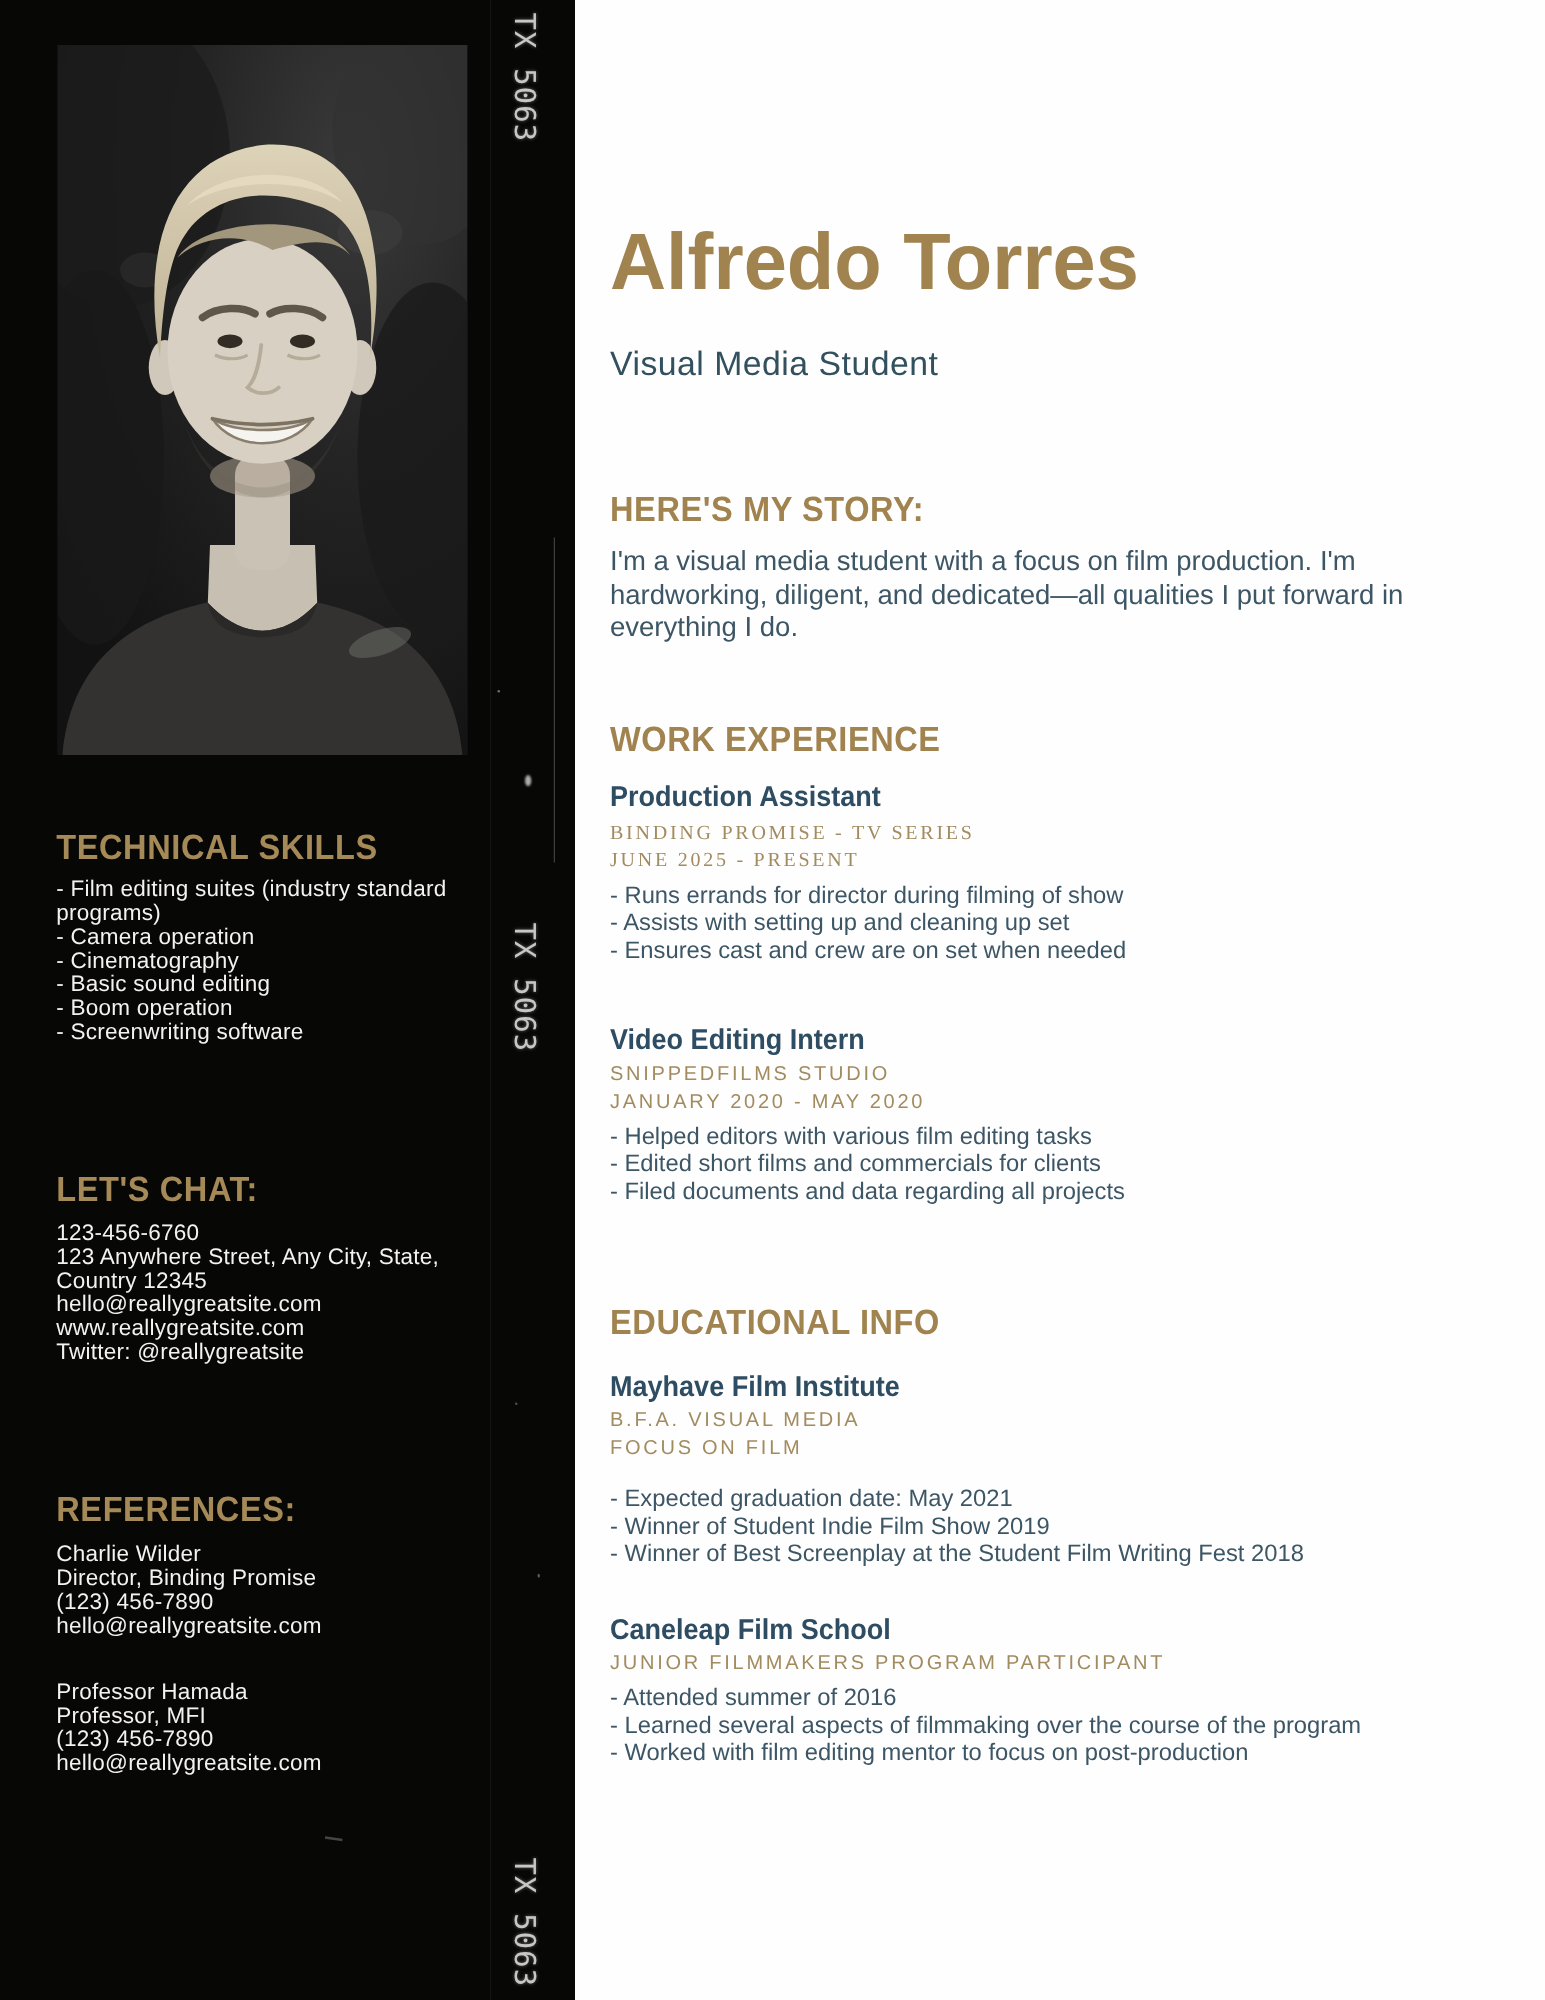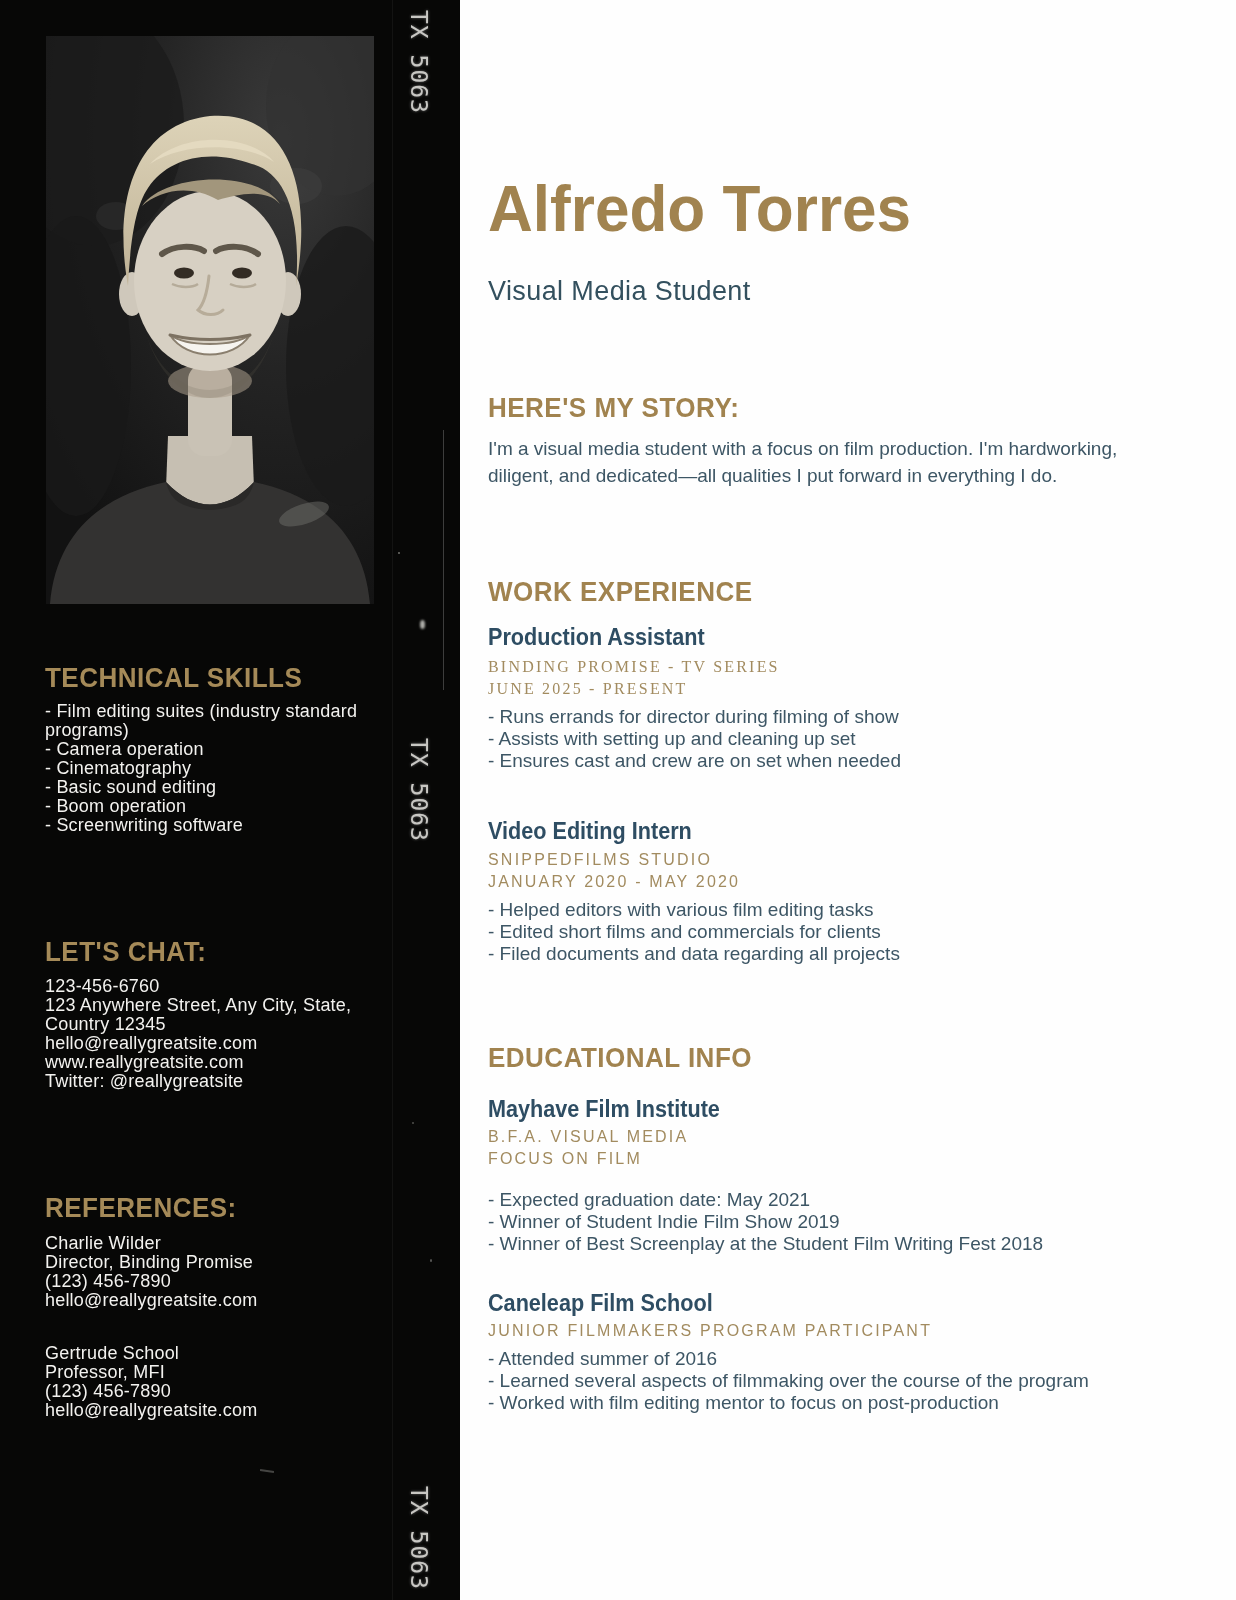--- a/index.html
+++ b/index.html
@@ -122,21 +122,21 @@
     letter-spacing: 0.5px;
     color: #a1834f;
     transform: scaleX(0.93);
     transform-origin: left top;
     white-space: nowrap;
   }
   .pos-story-title { top: 392px; }
   .story-text {
     top: 436px;
     width: 668px;
-    font-size: 19px;
+    font-size: 22px;
     line-height: 26.5px;
     color: #3d5665;
   }
   .pos-work-title { top: 576px; }
   .pos-edu-title  { top: 1042px; }
 
   .entry-title {
     font-size: 23px;
     font-weight: bold;
     color: #2e4d63;
@@ -259,21 +259,21 @@
     </div>
 
     <h2 class="side-heading pos-refs-title">REFERENCES:</h2>
     <div class="side-block pos-ref-1">
       <div>Charlie Wilder</div>
       <div>Director, Binding Promise</div>
       <div>(123) 456-7890</div>
       <div>hello@reallygreatsite.com</div>
     </div>
     <div class="side-block pos-ref-2">
-      <div>Gertrude School</div>
+      <div>Professor Hamada</div>
       <div>Professor, MFI</div>
       <div>(123) 456-7890</div>
       <div>hello@reallygreatsite.com</div>
     </div>
   </aside>
 
   <main class="main">
 
     <h1 class="abs name">Alfredo Torres</h1>
     <div class="abs role">Visual Media Student</div>

